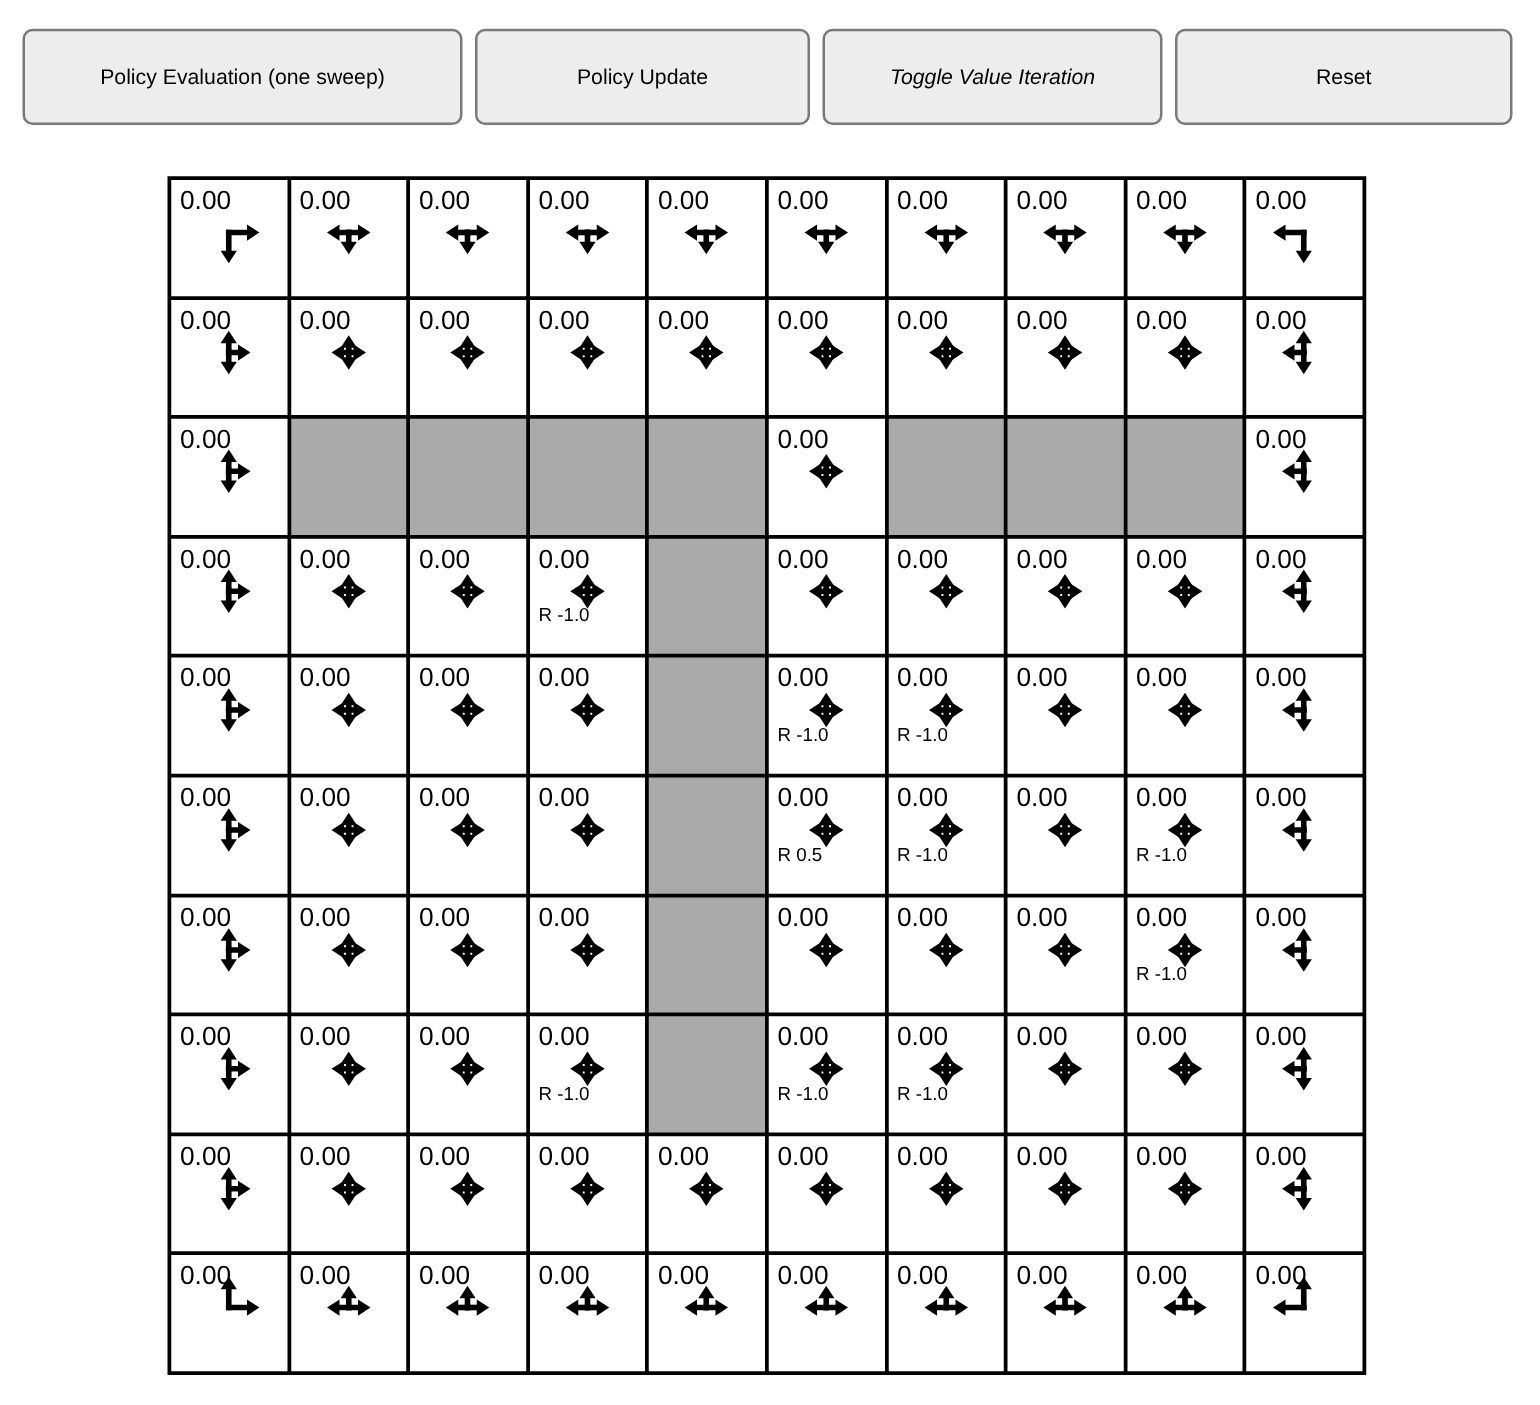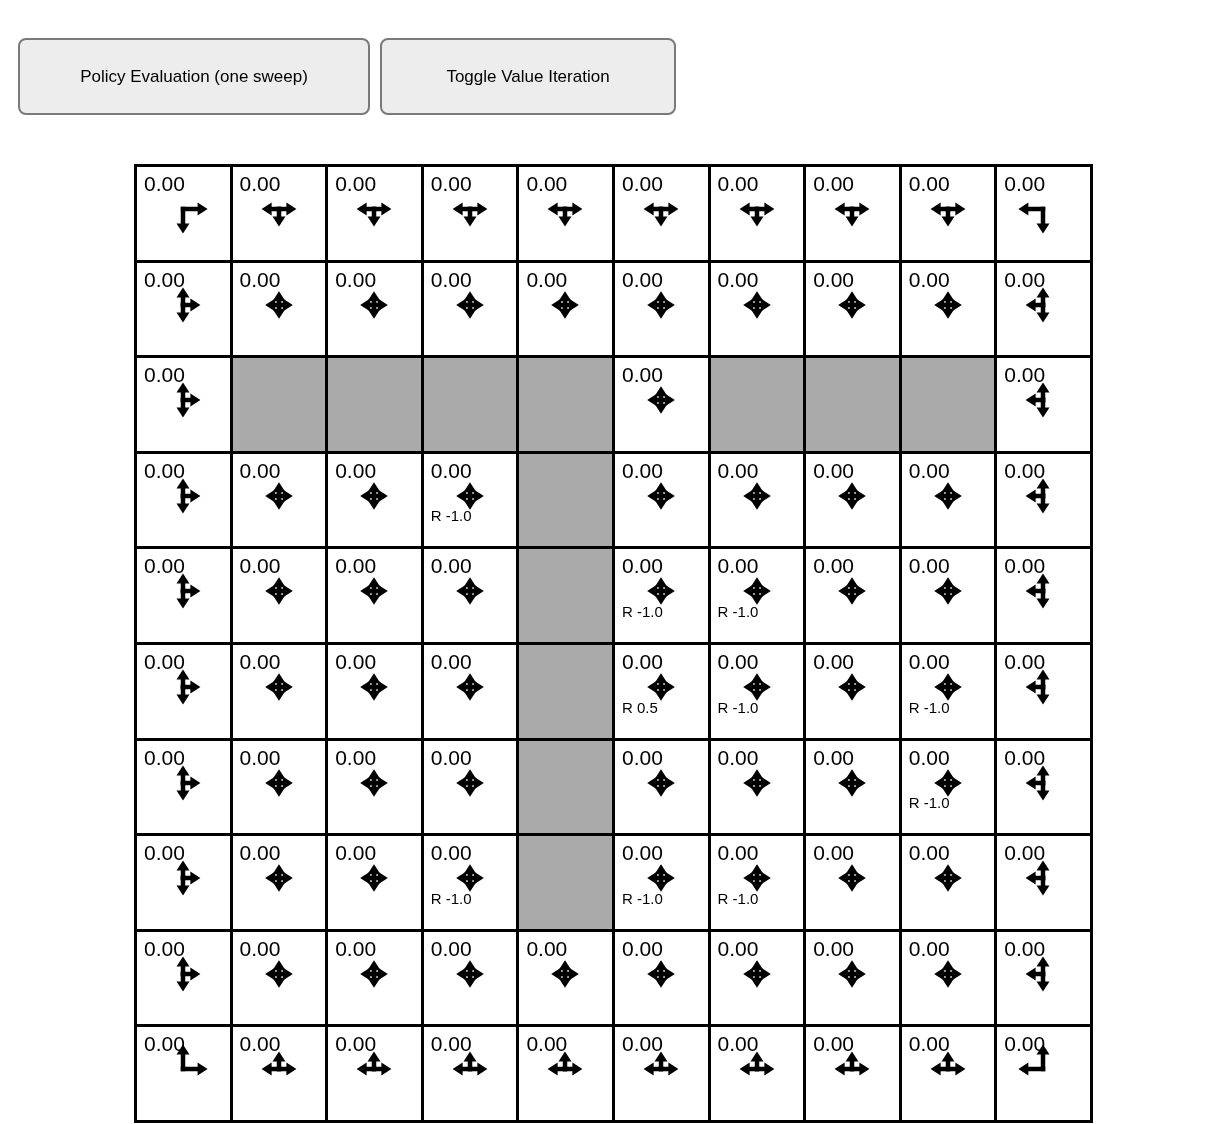--- a/index.html
+++ b/index.html
@@ -9,55 +9,54 @@
     width: 1232px;
     height: 1124px;
     font-family: "Liberation Sans", sans-serif;
     color: #000;
     position: relative;
   }
   
   .toolbar {
     position: absolute;
     left: 18px;
-    top: 38px;
+    top: 23px;
     display: flex;
     gap: 10px;
   }
   .toolbar button {
     height: 77px;
     background: #ededed;
     border: 2px solid #7a7a7a;
     border-radius: 8px;
     font-family: "Liberation Sans", sans-serif;
     font-size: 17px;
     color: #000;
     display: flex;
     align-items: center;
     justify-content: center;
     cursor: pointer;
     padding: 0;
   }
   .btn-policy-eval   { width: 352px; }
   .btn-policy-update { width: 268px; }
-  .btn-toggle-vi     { width: 296px; }
+  .btn-toggle-vi     { width: 272px; font-style: italic; }
   .btn-reset         { width: 270px; }
 
   
   .gridworld {
     position: absolute;
     left: 134px;
     top: 141px;
     background: #000000;
     padding: 3px;
     display: grid;
     grid-template-columns: repeat(10, 92.6px);
     grid-template-rows: repeat(10, 92.6px);
     gap: 3px;
-    margin-top: 23px;
   }
   .cell {
     position: relative;
     background: #ffffff;
     overflow: visible;
   }
   .cell.wall {
     background: #aaaaaa;
   }
   .cell .val {
@@ -82,21 +81,23 @@
     bottom: 22px;
     font-size: 15px;
     white-space: nowrap;
   }
 </style>
 </head>
 <body>
 
 <div class="toolbar">
   <button class="btn-policy-eval">Policy Evaluation (one sweep)</button>
+  <button class="btn-policy-update">Policy Update</button>
   <button class="btn-toggle-vi">Toggle Value Iteration</button>
+  <button class="btn-reset">Reset</button>
 </div>
 
 <div class="gridworld" id="gridworld">
     <div class="cell">
     <span class="val">0.00</span>
     <span class="arrow"><svg width="60" height="60" viewBox="-30 -30 60 60" xmlns="http://www.w3.org/2000/svg">
           <line x1="0" y1="0" x2="0" y2="15.600000000000001" stroke="#000000" stroke-width="4.5" stroke-linecap="square"></line>
           <polygon points="0,24.6 -6.5,14.600000000000001 6.5,14.600000000000001" fill="#000000"></polygon>
           <line x1="0" y1="0" x2="15.600000000000001" y2="0" stroke="#000000" stroke-width="4.5" stroke-linecap="square"></line>
           <polygon points="24.6,0 14.600000000000001,6.5 14.600000000000001,-6.5" fill="#000000"></polygon>

